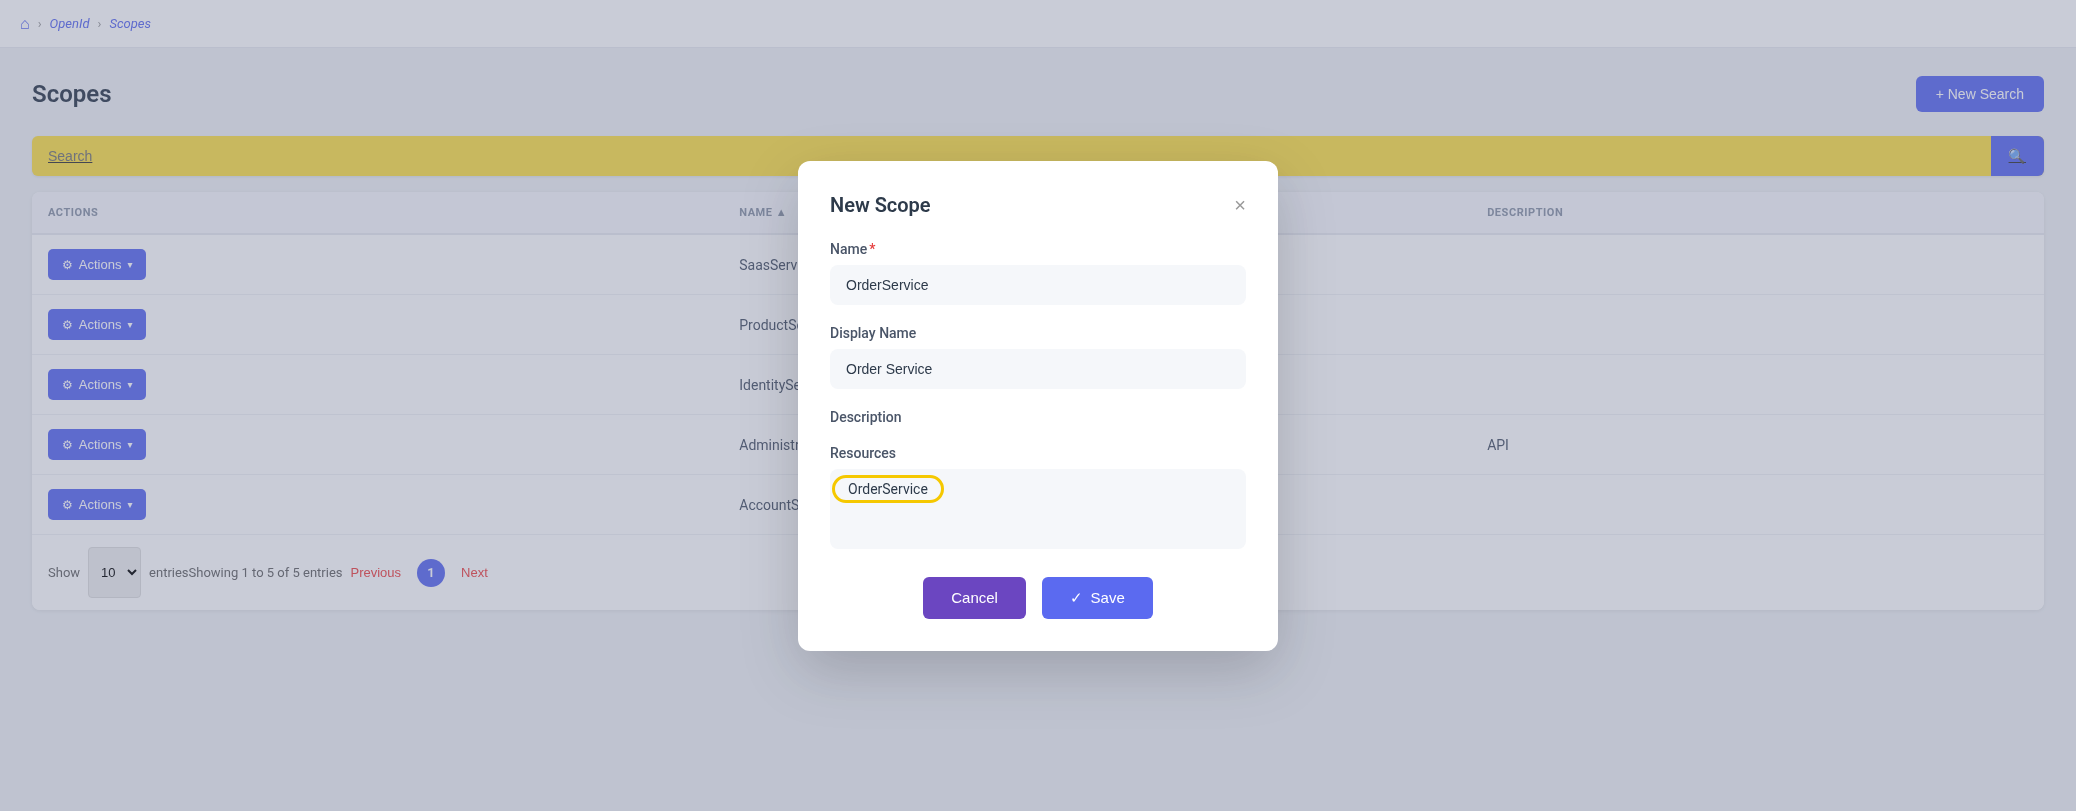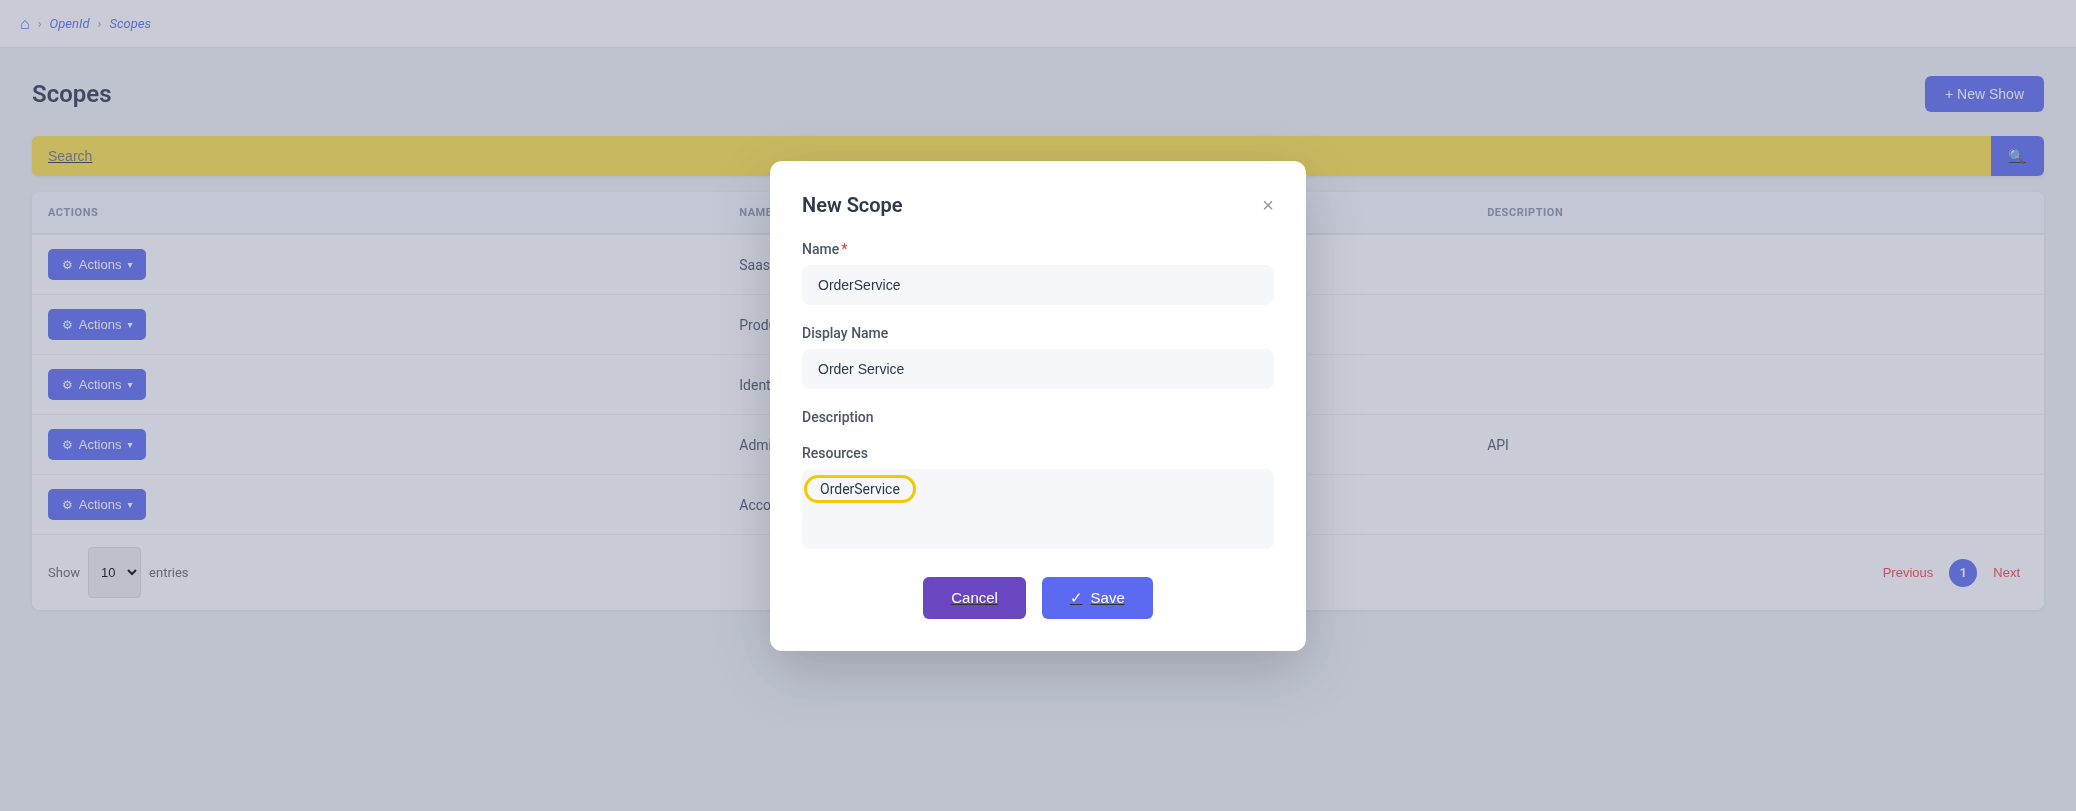--- a/index.html
+++ b/index.html
@@ -146,21 +146,21 @@
       align-items: center;
       gap: 6px;
     }
     .actions-btn .gear-icon { font-size: 12px; }
     .actions-btn .caret { font-size: 10px; }
 
     
     .table-footer {
       display: flex;
       align-items: center;
-      justify-content: space-between;
+      justify-content: flex-start;
       padding: 12px 16px;
       background: #fff;
       border-top: 1px solid #f0f2f5;
       font-size: 13px;
       color: #666;
     }
     .show-entries {
       display: flex;
       align-items: center;
       gap: 8px;
@@ -205,21 +205,21 @@
       display: flex;
       align-items: center;
       justify-content: center;
       z-index: 100;
     }
 
     
     .modal {
       background: #fff;
       border-radius: 12px;
-      width: 536px;
+      width: 480px;
       max-width: 95vw;
       box-shadow: 0 20px 60px rgba(0,0,0,0.18);
       padding: 32px;
       position: relative;
     }
     .modal-header {
       display: flex;
       justify-content: space-between;
       align-items: center;
       margin-bottom: 24px;
@@ -298,21 +298,20 @@
       border: 3px solid #f5c800;
       border-radius: 20px;
       pointer-events: none;
     }
 
     .modal-footer {
       display: flex;
       justify-content: center;
       gap: 16px;
       margin-top: 28px;
-      text-decoration: underline;
     }
     .btn-cancel {
       background: #6b46c1;
       color: #fff;
       border: none;
       padding: 12px 28px;
       border-radius: 6px;
       font-size: 15px;
       cursor: pointer;
       font-weight: 500;
@@ -338,21 +337,21 @@
   <span class="topnav-home-icon">⌂</span>
   <span class="topnav-sep">›</span>
   <a class="topnav-item">OpenId</a>
   <span class="topnav-sep">›</span>
   <a class="topnav-item">Scopes</a>
 </nav>
 
 <div class="main">
   <div class="page-header">
     <h1 class="page-title">Scopes</h1>
-    <button class="btn-new-scope">+ New Show</button>
+    <button class="btn-new-scope">+ New Search</button>
   </div>
 
   <div class="search-bar">
     <input class="search-input" type="text" placeholder="Search" style="">
     <button class="search-btn">
       <span>🔍</span>
     </button>
   </div>
 
   <div class="table-container">

